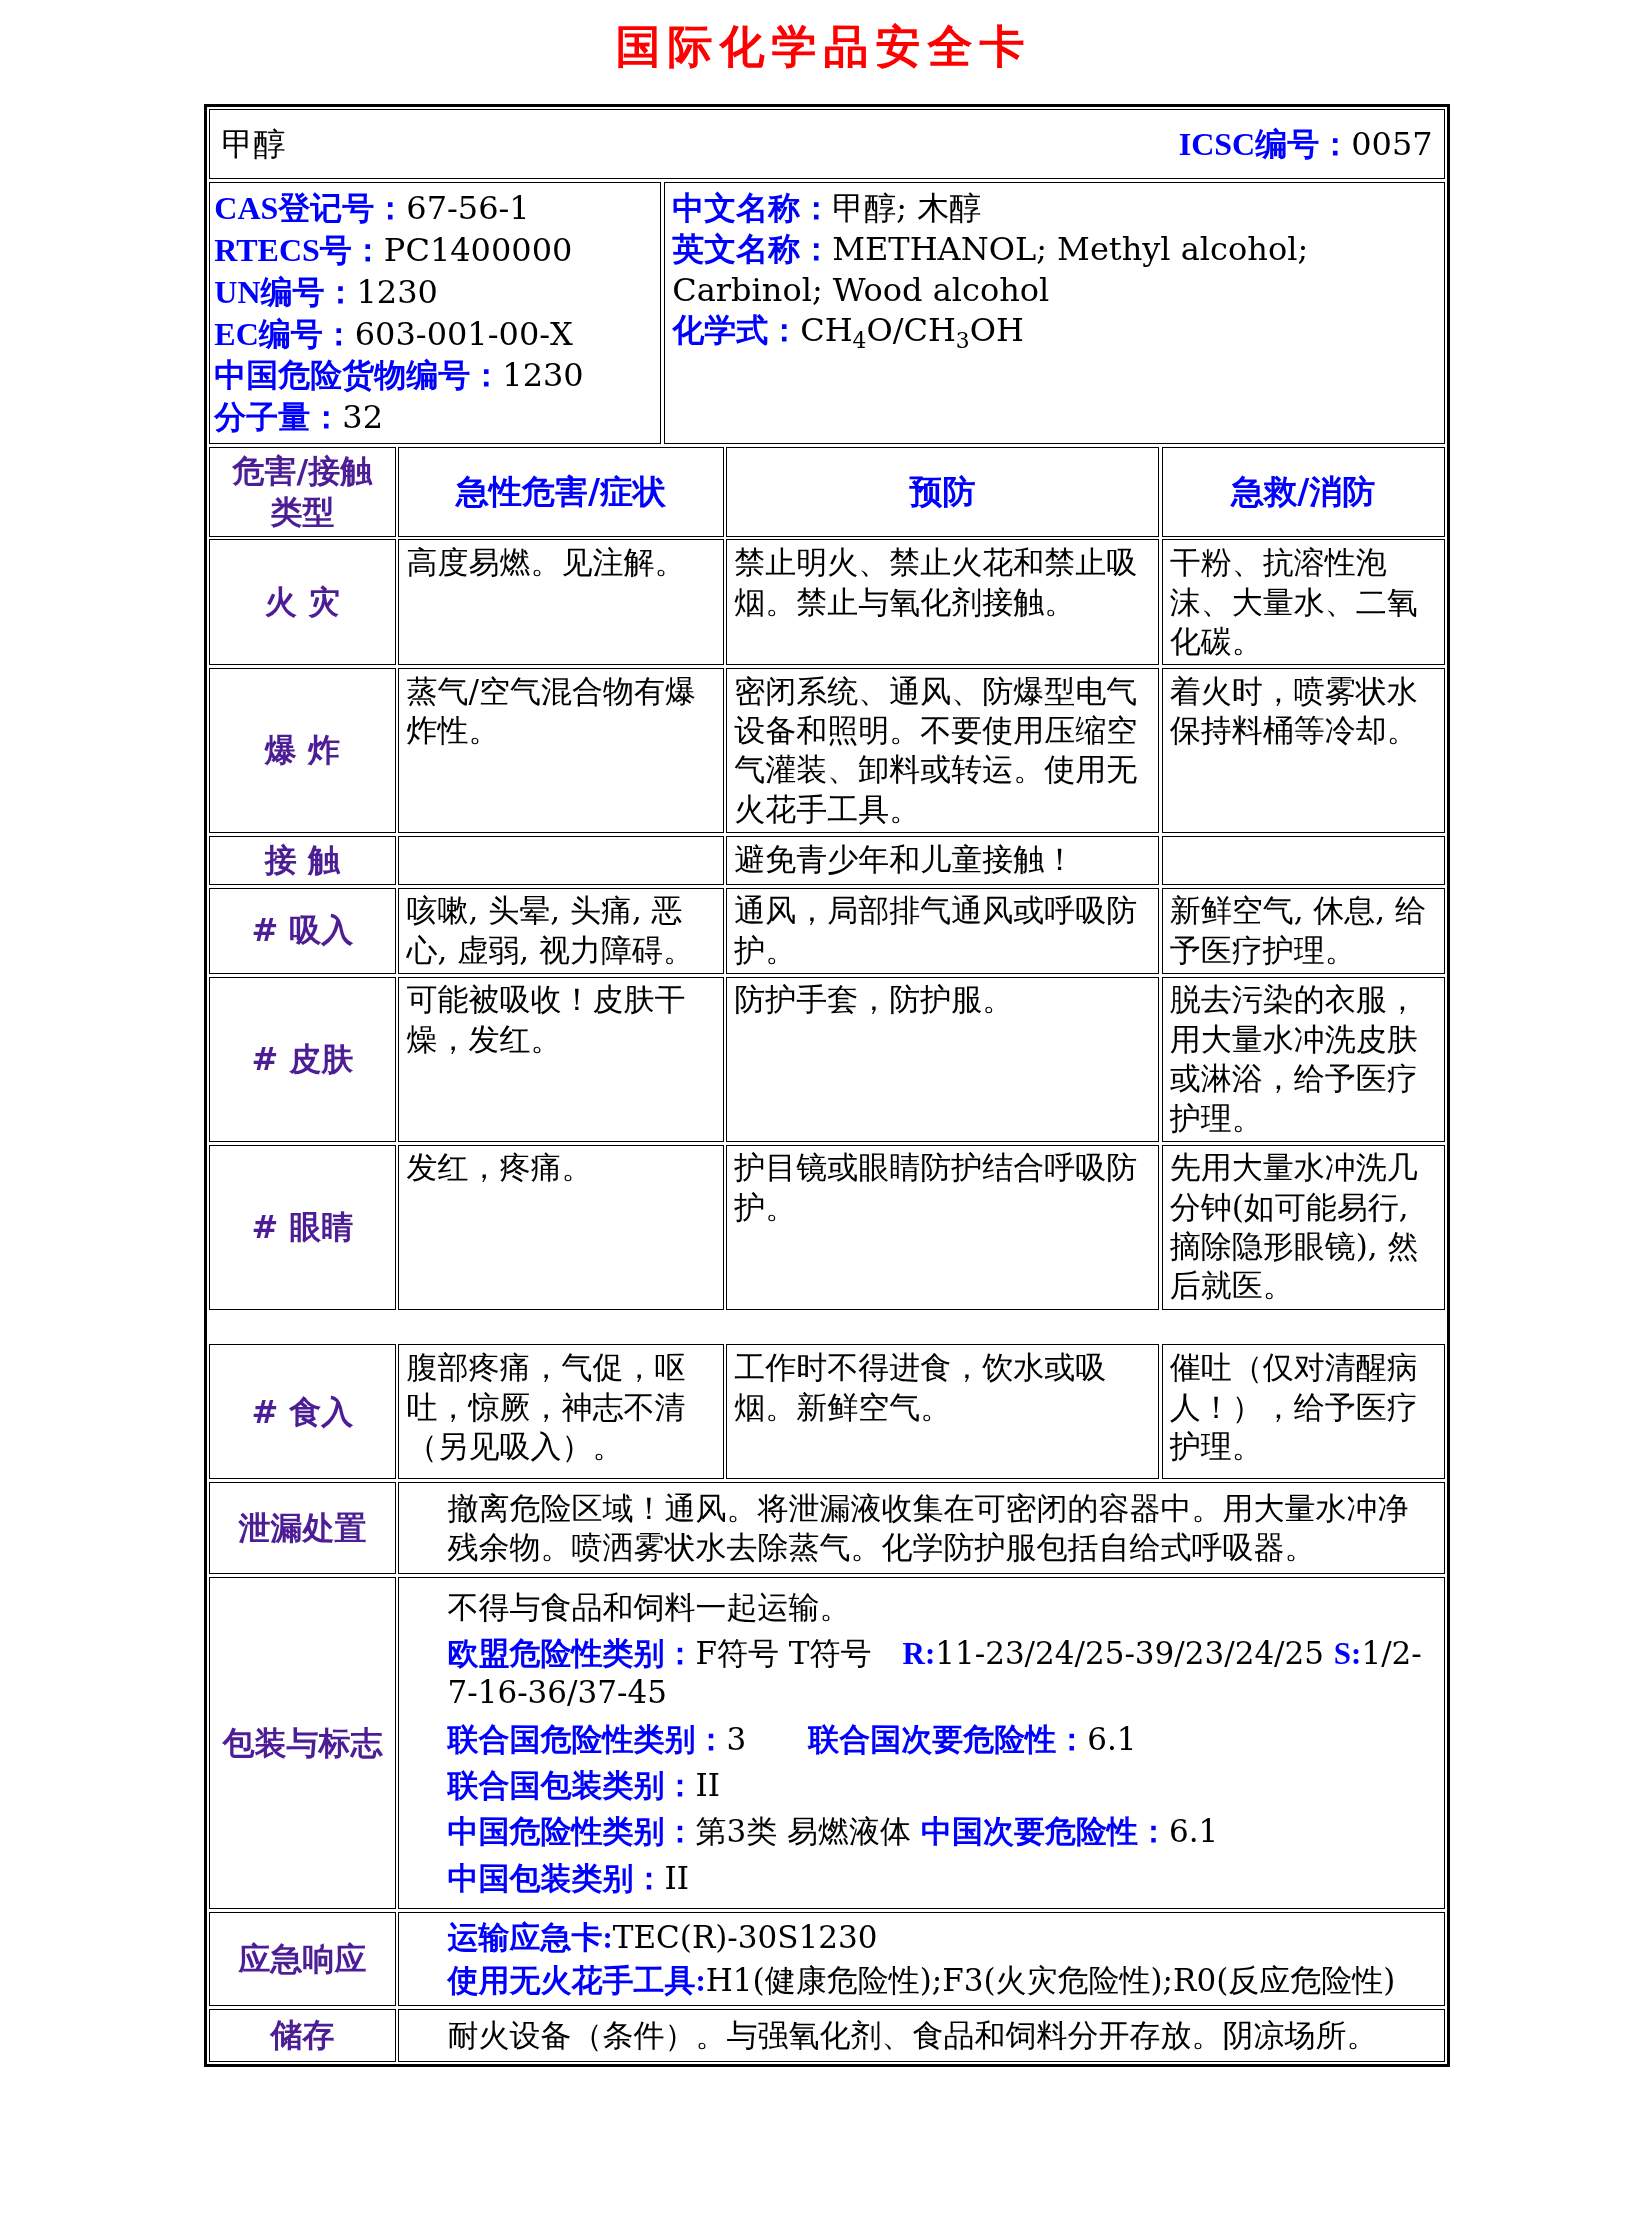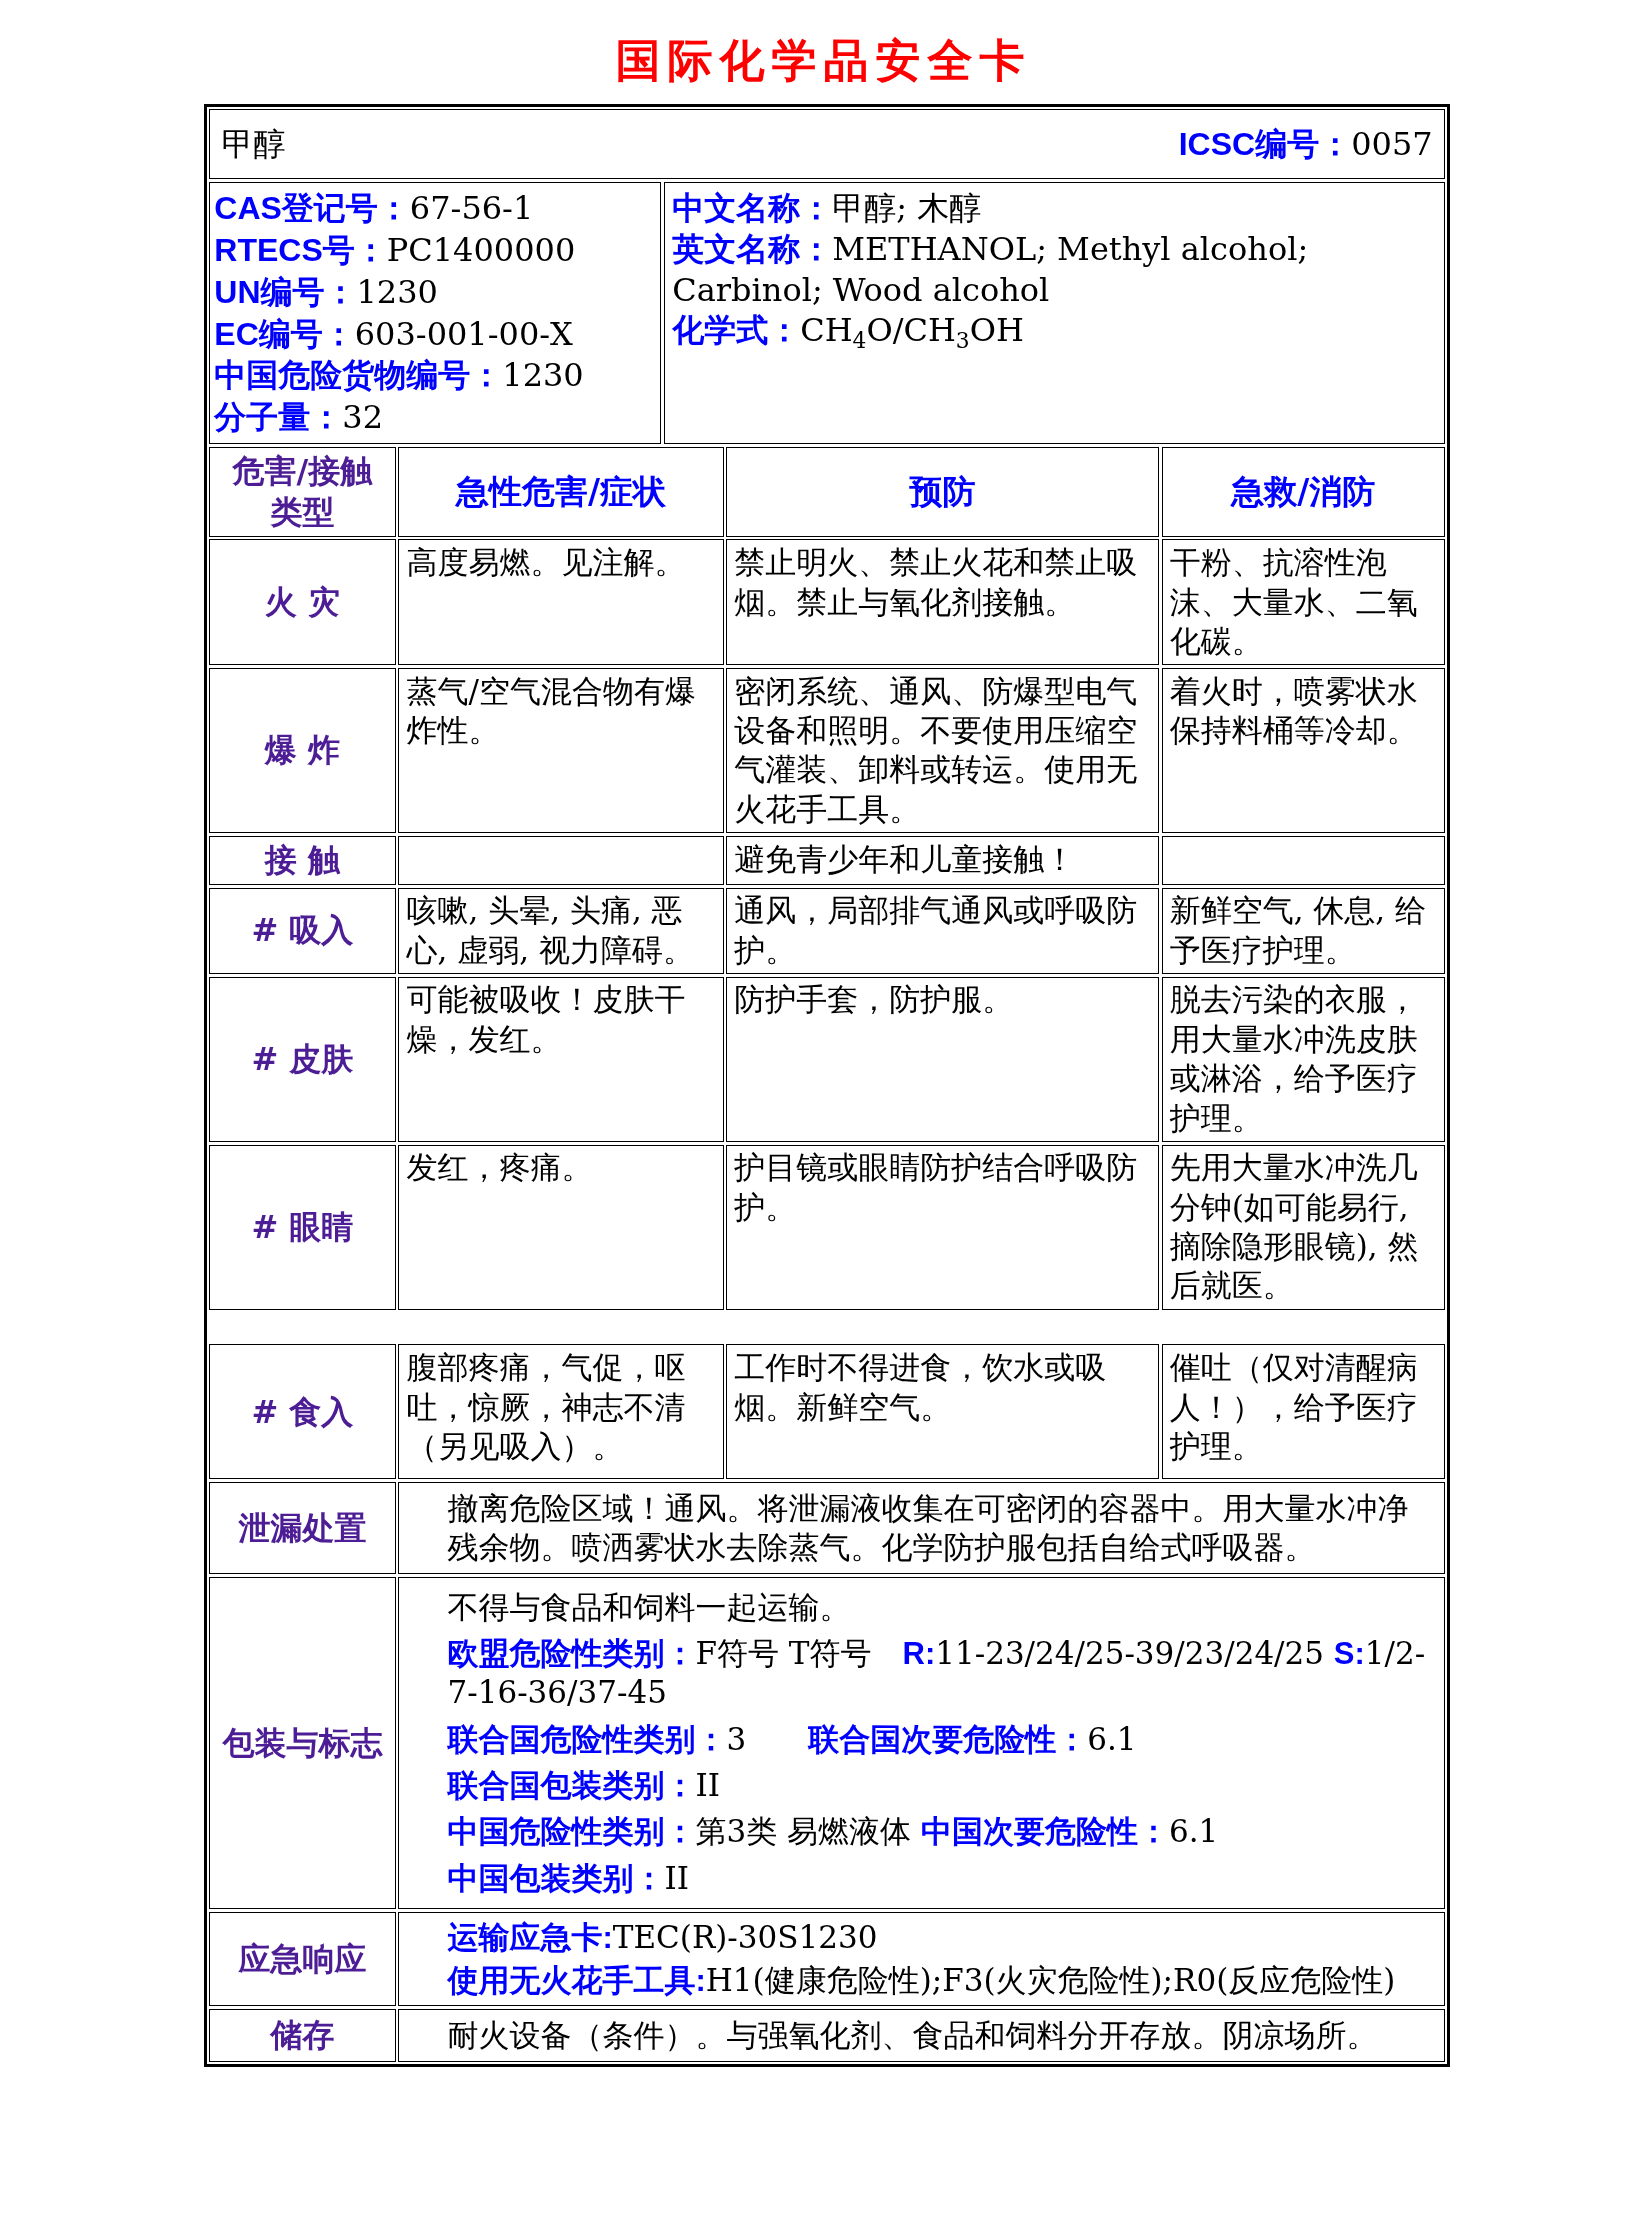--- a/index.html
+++ b/index.html
@@ -1,26 +1,26 @@
 <!DOCTYPE html>
 <html style="font-size:11.3px"><head>
 <meta charset="utf-8">
 <style>
   html,body{margin:0;padding:0;}
   .page{width:1647px;height:2239px;background:#fff;position:relative;
         font-family:"DejaVu Serif",serif;color:#000;}
-  .page-title{padding-top:31px;text-align:center;color:#f00;
+  .page-title{padding-top:17px;text-align:center;color:#f00;
         font-family:"DejaVu Sans",sans-serif;font-weight:bold;
         font-size:45px;letter-spacing:7px;}
   .card{position:absolute;left:204px;top:104px;width:1246px;box-sizing:border-box;
         border:3.5px solid #000;padding:2.1px;display:flex;flex-direction:column;gap:2.8px;background:#fff;}
   .row{display:flex;gap:2.8px;}
   .cell{border:1.4px solid #000;box-sizing:border-box;padding:2.8px 7px;
         font-size:31px;line-height:1.27;background:#fff;}
-  .lbl{color:#0000fe;font-family:Liberation Sans, sans-serif;font-weight:bold;}
+  .lbl{color:#0000fe;font-family:Liberation Serif, serif;font-weight:bold;}
   .val{color:#000;font-family:"DejaVu Serif","Liberation Serif",serif;}
   
   .r-title .cell{flex:1;min-height:70px;display:flex;align-items:center;justify-content:space-between;padding:2.8px 11.3px;}
   .chem-name{font-size:32px;}
   .icsc{font-size:32px;}
   
   .r-info{min-height:262px;}
   .info-left{width:36.6%;display:flex;flex-direction:column;justify-content:space-around;padding:4.2px 4.2px;}
   .info-right{flex:1;display:flex;flex-direction:column;justify-content:flex-start;padding:5.6px 7px 9.8px 7px;}
   .info-line{white-space:nowrap;font-size:32px;}

